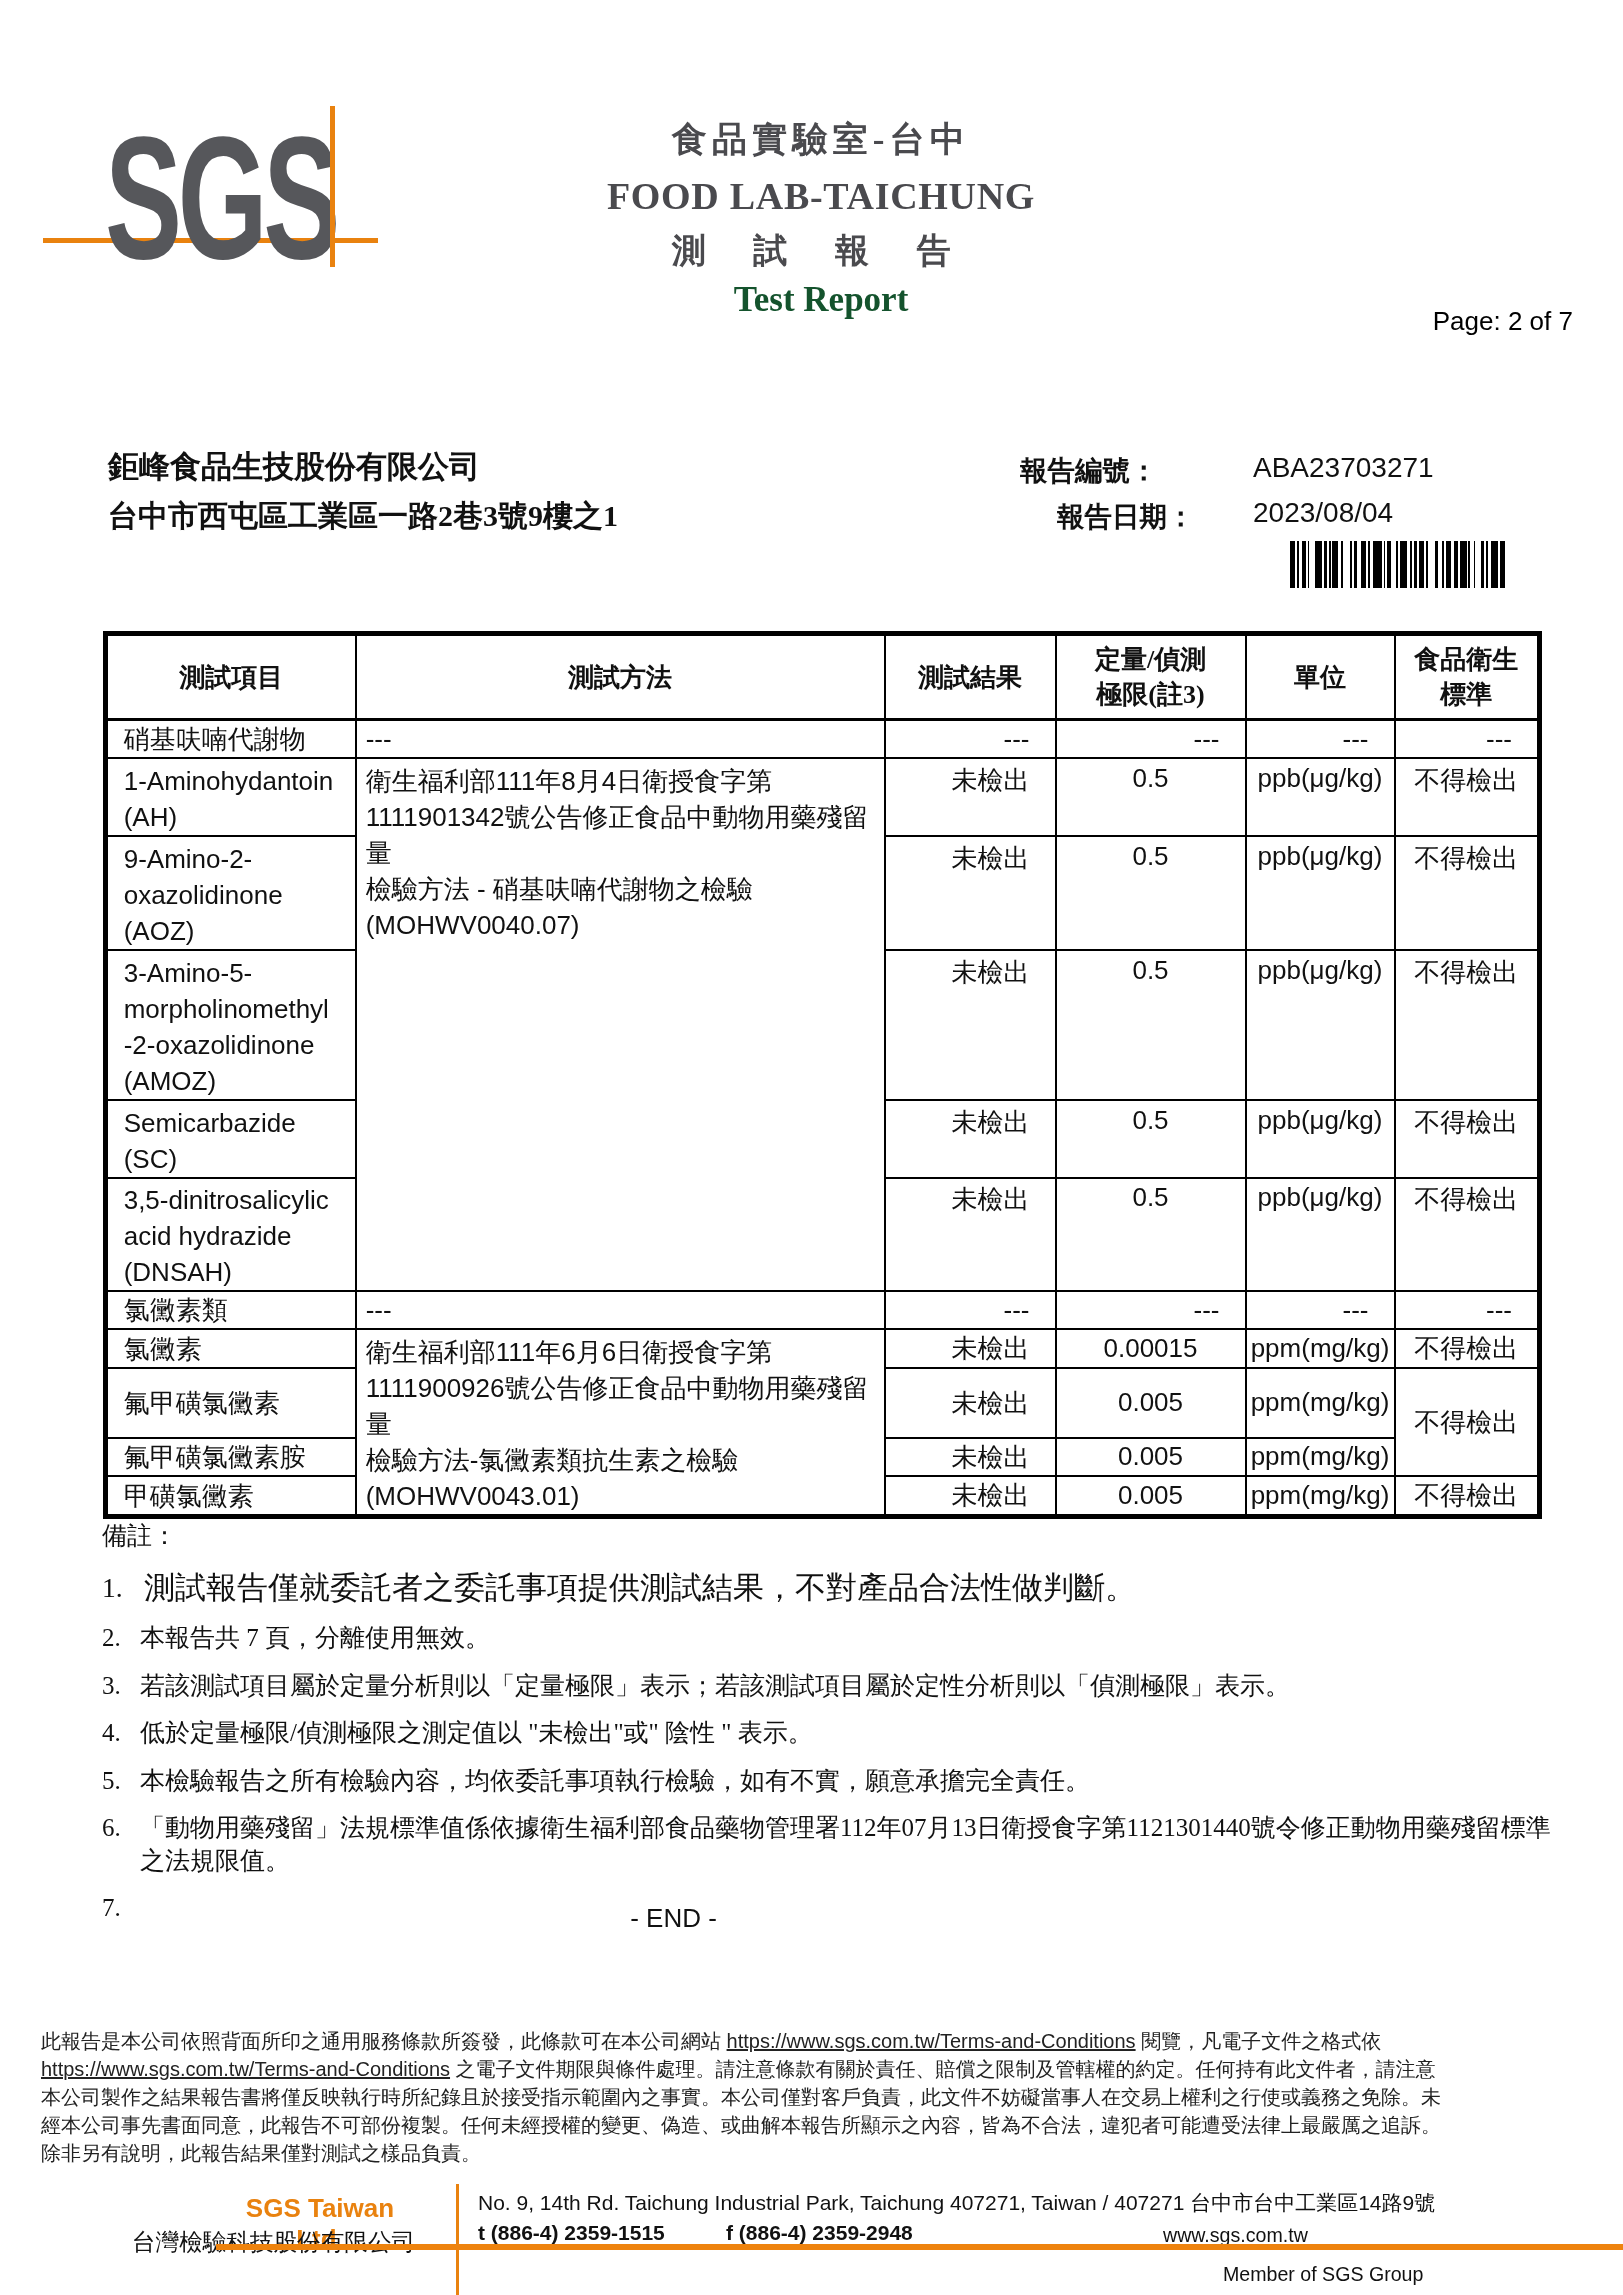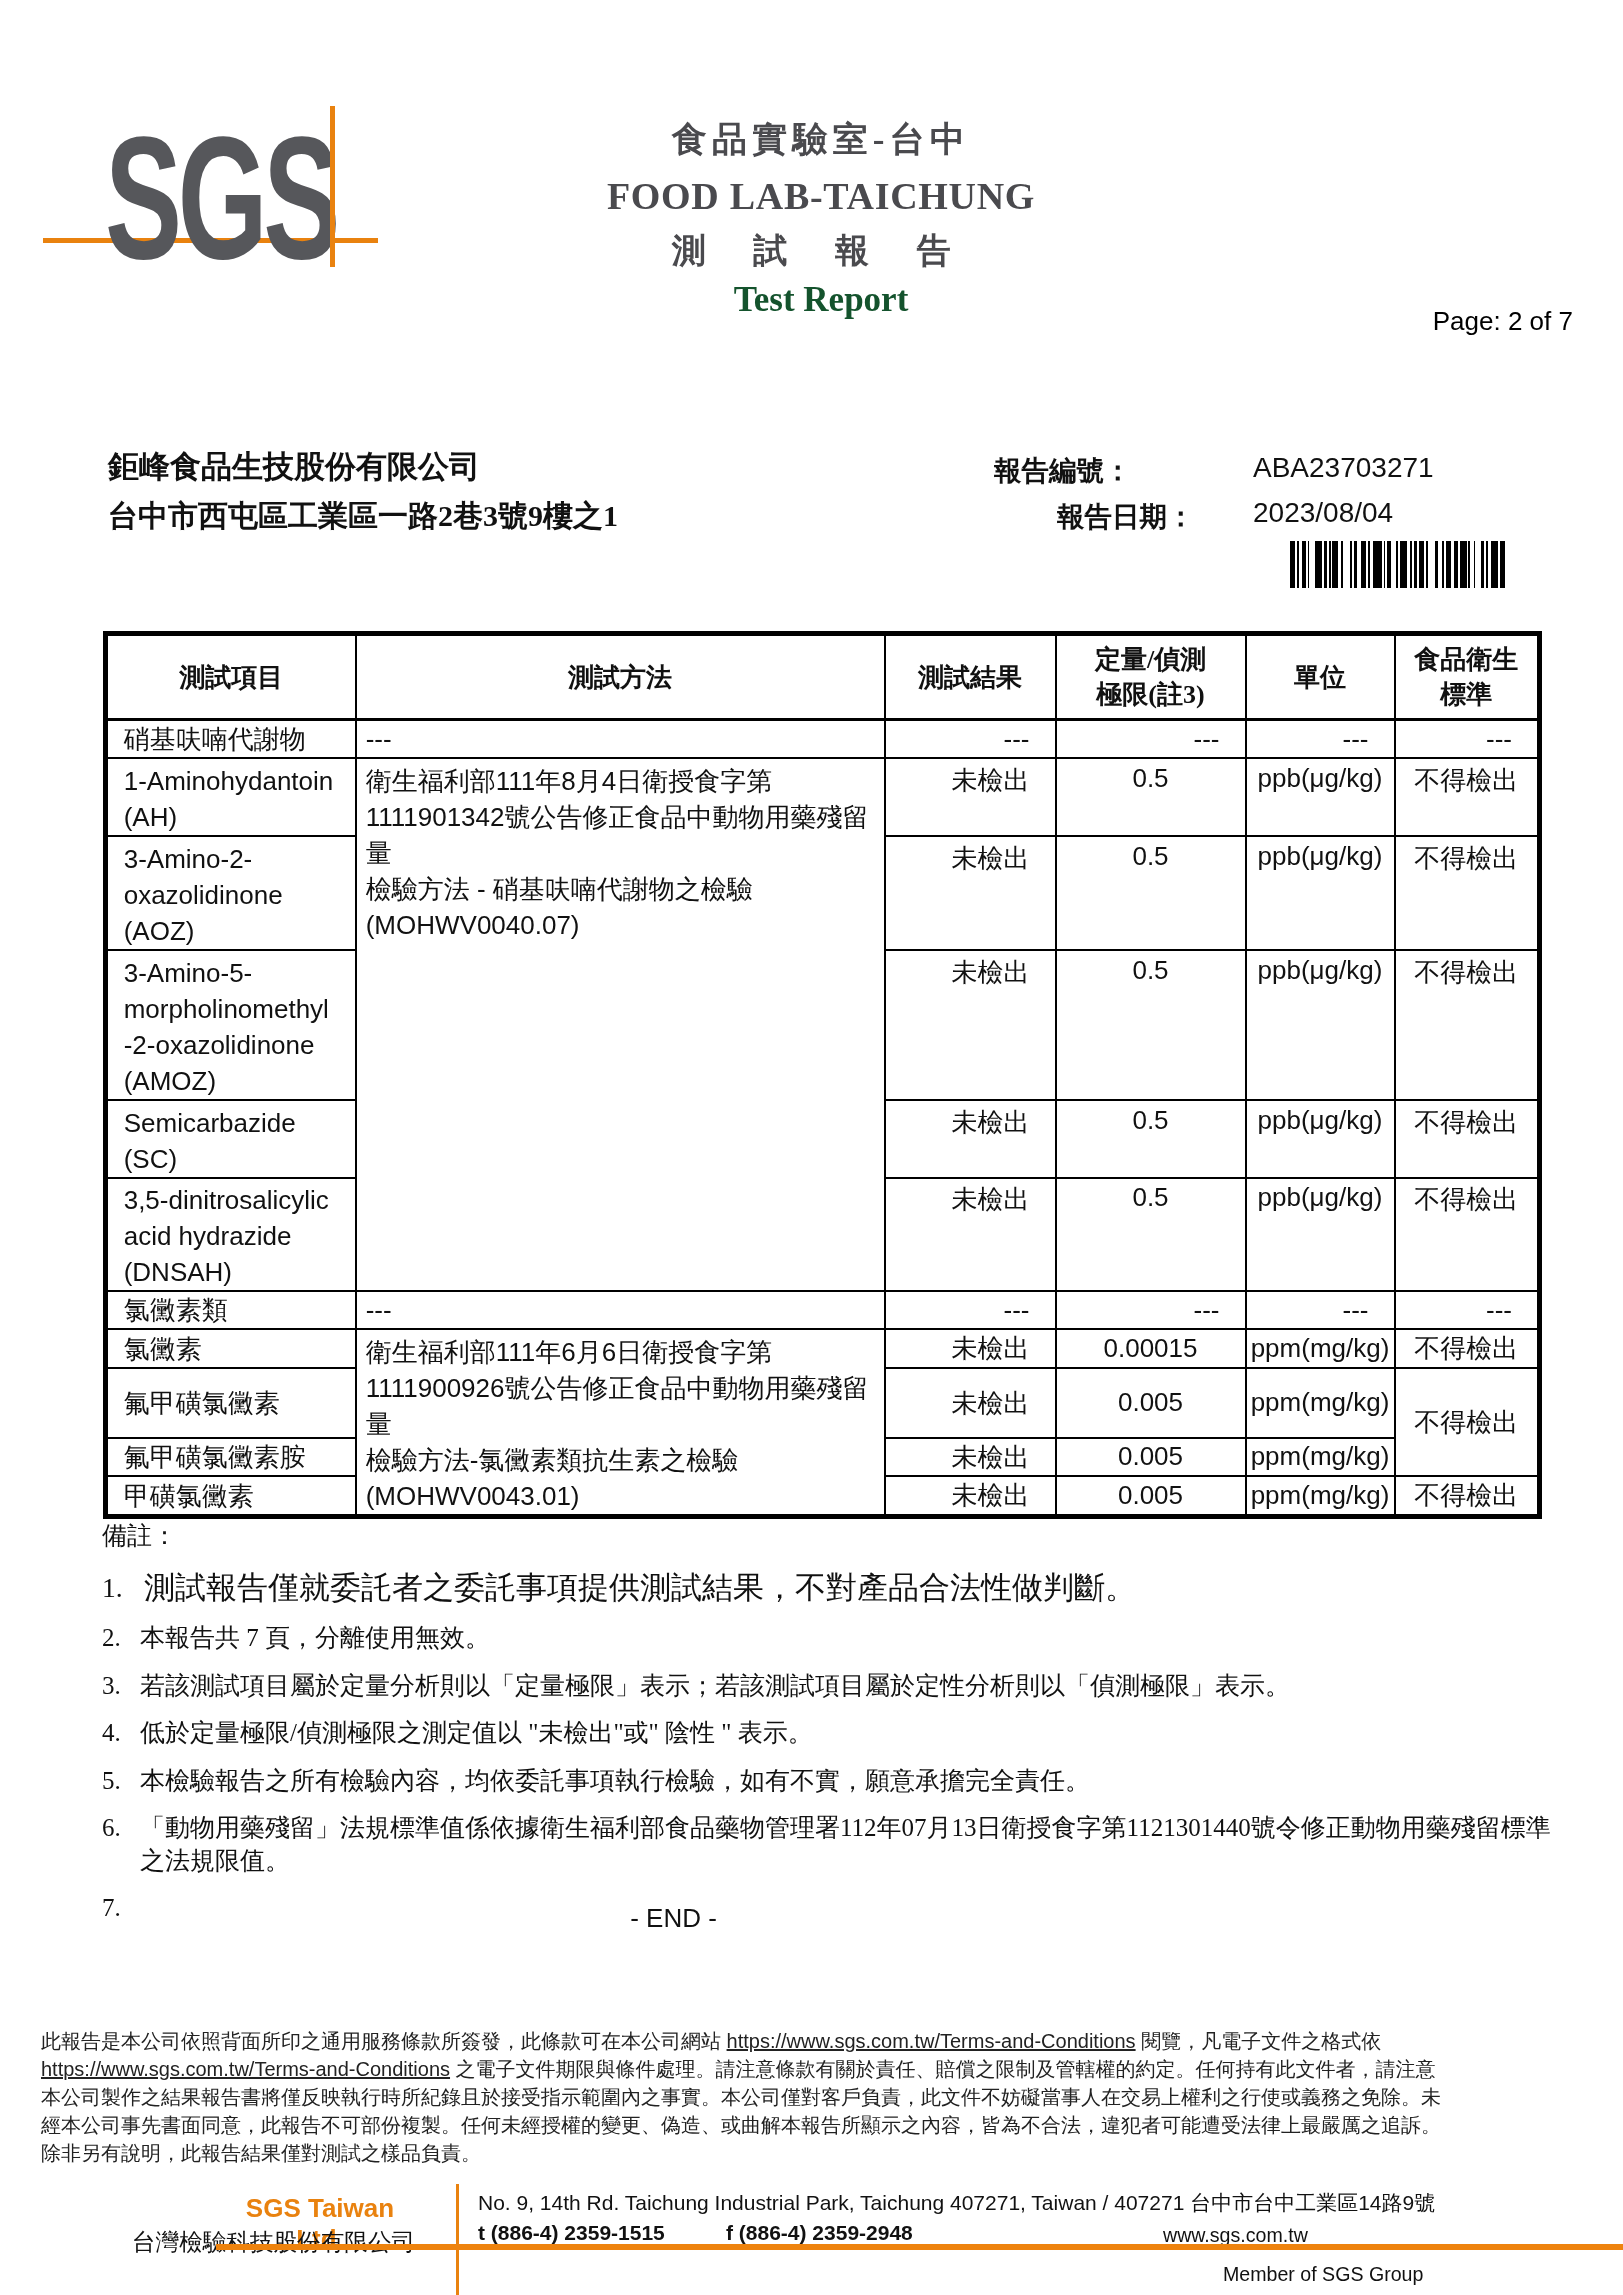--- a/index.html
+++ b/index.html
@@ -20,21 +20,21 @@
   .title-en{font-size:38px;font-weight:bold;margin-top:10.5px;letter-spacing:0.7px;}
   .subtitle-zh{font-size:34px;font-weight:bold;margin-top:10px;letter-spacing:19.6px;}
   .subtitle-en{font-size:35px;font-weight:bold;margin-top:6.5px;color:#14532d;}
   .page-num{right:50px;top:306px;font-size:26px;color:#000;}
 
   
   .client-name{left:108px;top:446px;font-size:31px;font-weight:bold;font-family:"Liberation Serif","DejaVu Serif",serif;}
   .client-addr{left:108px;top:496px;font-size:30px;font-weight:bold;font-family:"Liberation Serif","DejaVu Serif",serif;}
   .meta-label{font-size:27.5px;font-weight:bold;font-family:"Liberation Serif","DejaVu Serif",serif;}
   .meta-value{font-size:28px;}
-  .m-no-l{left:994px;top:453px;} .m-no-v{left:1253px;top:452px;}
+  .m-no-l{left:1020px;top:453px;} .m-no-v{left:1253px;top:452px;}
   .m-da-l{left:1057px;top:499px;} .m-da-v{left:1253px;top:497px;}
   .barcode{left:1290px;top:541px;width:228px;height:47px;white-space:nowrap;overflow:hidden;font-size:0;}
 
   
   table.rpt{position:absolute;left:103px;top:631px;border-collapse:collapse;table-layout:fixed;
     width:1434px;border:5.2px solid #000;font-size:26px;}
   table.rpt td,table.rpt th{border:2.6px solid #000;overflow:hidden;}
   table.rpt th{font-family:"Liberation Serif","DejaVu Serif",serif;font-weight:bold;text-align:center;
     vertical-align:middle;white-space:pre-line;line-height:35px;border-bottom:3.9px solid #000;}
   tr.rh{height:86px;} tr.r58{height:38px;} tr.r116{height:76px;} tr.r164{height:107px;} tr.r222{height:145px;}
@@ -130,21 +130,21 @@
         <td class="method" rowspan="5">衛生福利部111年8月4日衛授食字第
 1111901342號公告修正食品中動物用藥殘留量
 檢驗方法 - 硝基呋喃代謝物之檢驗
 (MOHWV0040.07)</td>
         <td class="res">未檢出</td>
         <td class="mid">0.5</td>
         <td class="mid">ppb(μg/kg)</td>
         <td class="mid">不得檢出</td>
       </tr>
       <tr class="r164">
-        <td class="item">3-Amino-2-
+        <td class="item">9-Amino-2-
 oxazolidinone
 (AOZ)</td>
         <td class="res">未檢出</td>
         <td class="mid">0.5</td>
         <td class="mid">ppb(μg/kg)</td>
         <td class="mid">不得檢出</td>
       </tr>
       <tr class="r222">
         <td class="item">3-Amino-5-
 morpholinomethyl

